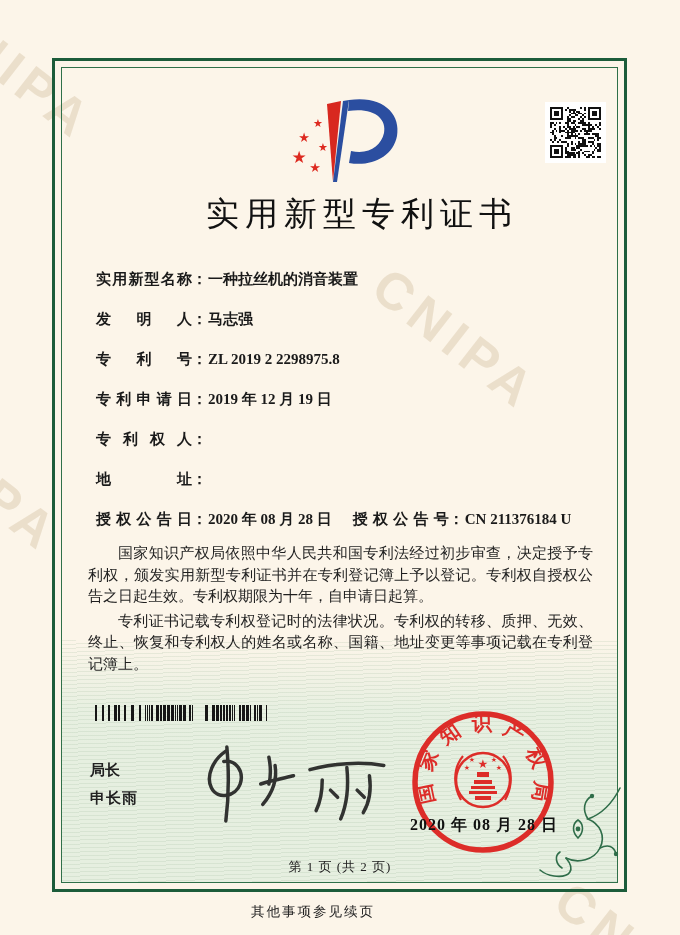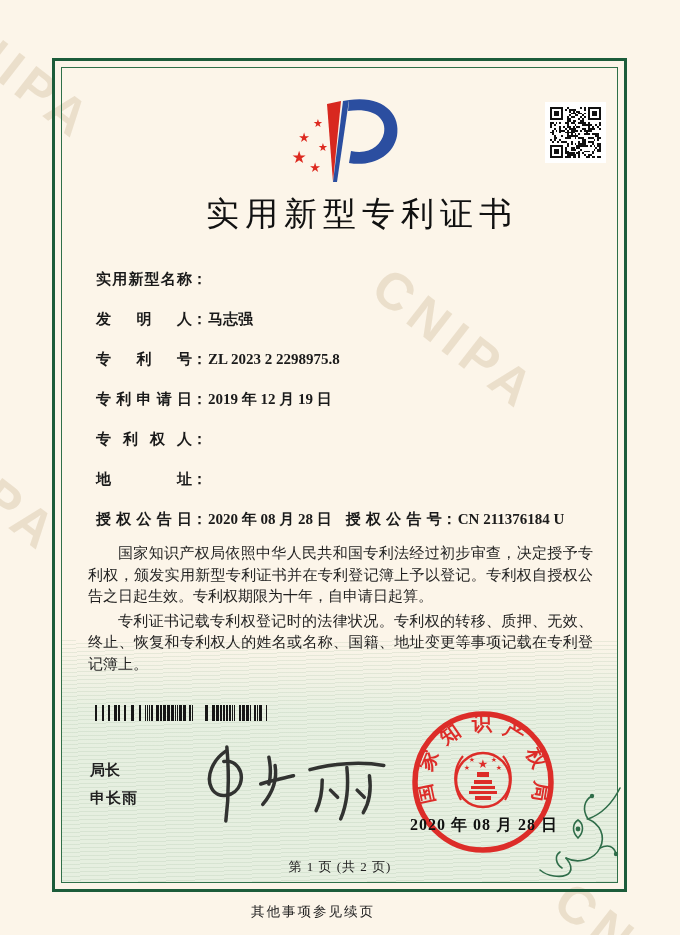--- a/index.html
+++ b/index.html
@@ -30,21 +30,21 @@
          letter-spacing:6px;color:#111;z-index:3;padding-left:22px;}
   
   #fields{left:96px;top:268px;width:512px;z-index:3;}
   .frow{display:flex;align-items:flex-start;line-height:23px;margin-bottom:17px;
         font-size:15px;font-weight:600;color:#1a1a1a;}
   .flabel{width:96px;flex:none;text-align:justify;text-align-last:justify;}
   .fcolon{flex:none;width:16px;}
   .fvalue{flex:none;}
   .frow-address .fvalue{max-width:400px;}
   .fgroup{display:flex;}
-  .fgroup2{margin-left:14px;align-items:center;}
+  .fgroup2{margin-left:21px;align-items:center;}
   
   #paras{left:88px;top:543px;width:505px;font-size:15px;line-height:21.5px;
          text-align:justify;color:#1f1f1f;font-weight:500;z-index:3;}
   #paras p{margin:0 0 3px 0;text-indent:2em;}
   
   #barcode{left:95px;top:705px;width:178px;height:16px;z-index:3;}
   
   #director{left:90px;top:761px;font-family:"Liberation Sans","DejaVu Sans",sans-serif;
             font-size:15px;font-weight:600;color:#222;z-index:3;}
   #director .dname{margin-top:9px;letter-spacing:1px;}
@@ -355,30 +355,31 @@
         <rect x="27" y="27" width="1" height="1"></rect>
       </g>
   </svg>
 
   <div class="abs" id="title">实用新型专利证书</div>
 
   <div class="abs" id="fields">
     <div class="frow">
       <span class="flabel">实用新型名称</span>
       <span class="fcolon">：</span>
+      <span class="fvalue">一种拉丝机的消音装置</span>
     </div>
     <div class="frow">
       <span class="flabel">发明人</span>
       <span class="fcolon">：</span>
       <span class="fvalue">马志强</span>
     </div>
     <div class="frow">
       <span class="flabel">专利号</span>
       <span class="fcolon">：</span>
-      <span class="fvalue">ZL 2023 2 2298975.8</span>
+      <span class="fvalue">ZL 2019 2 2298975.8</span>
     </div>
     <div class="frow">
       <span class="flabel">专利申请日</span>
       <span class="fcolon">：</span>
       <span class="fvalue">2019 年 12 月 19 日</span>
     </div>
     <div class="frow">
       <span class="flabel">专利权人</span>
       <span class="fcolon">：</span>
     </div>

